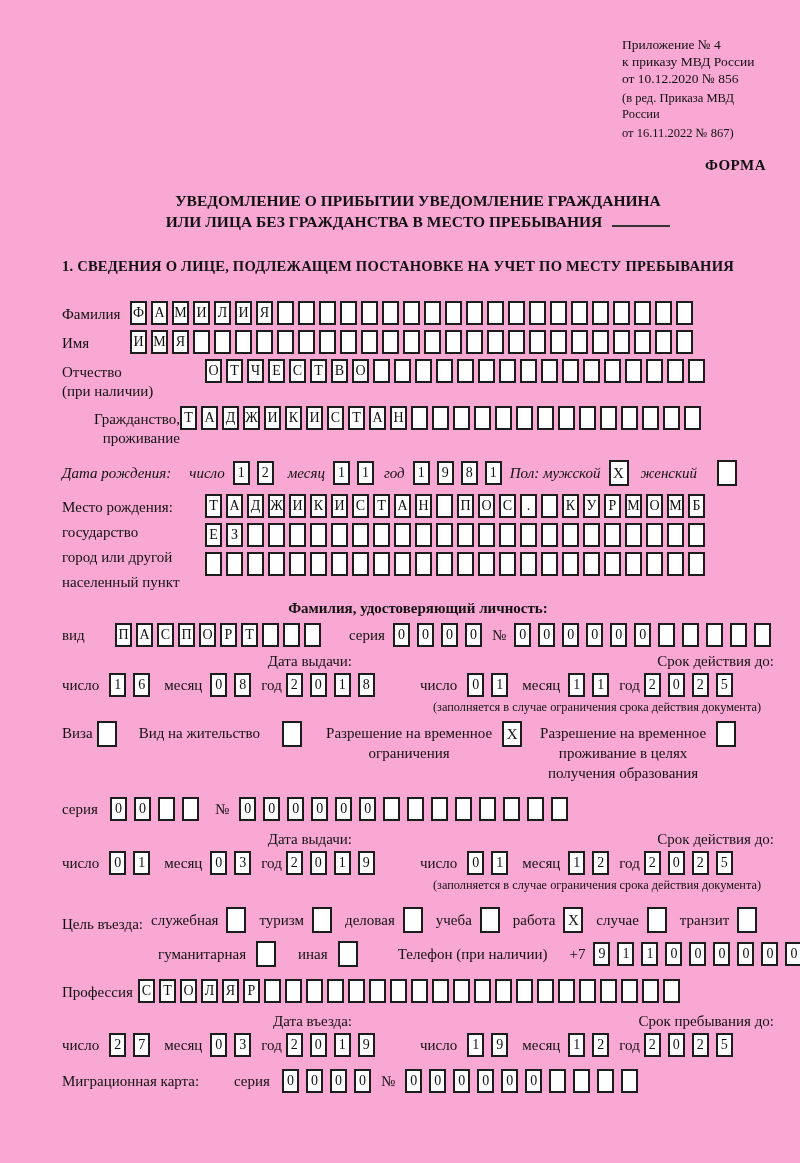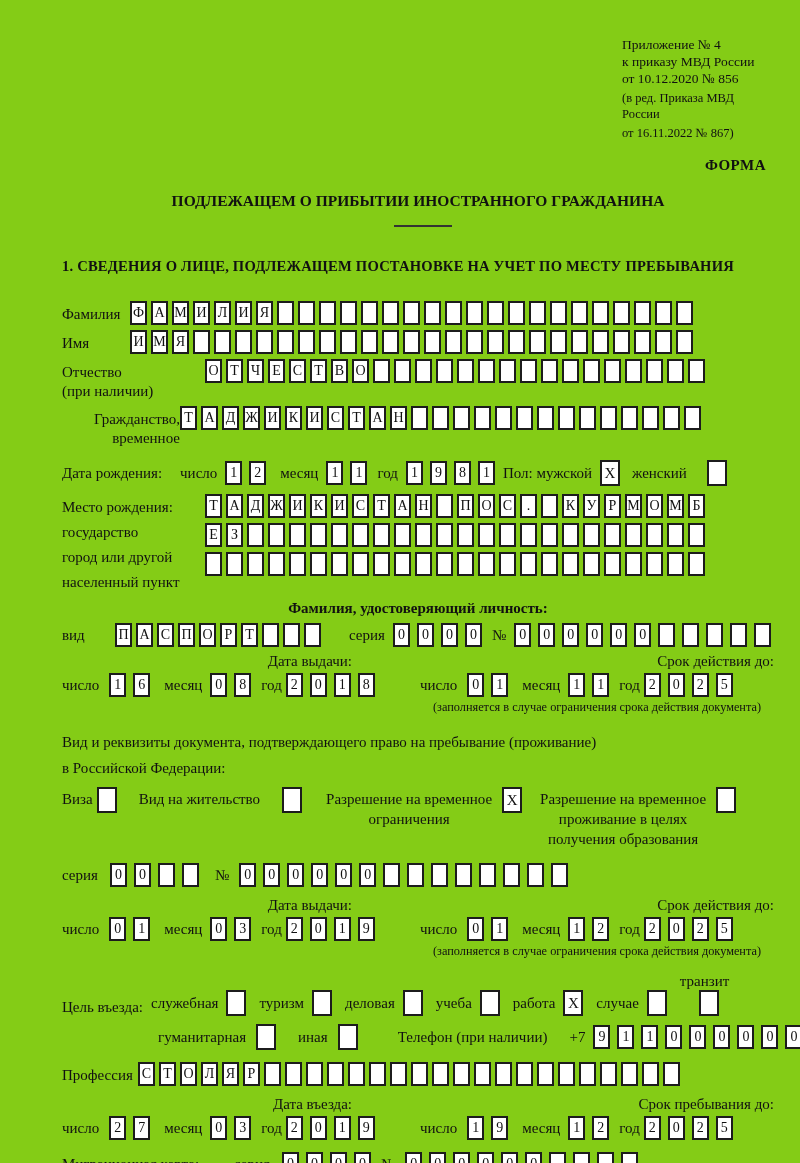--- a/index.html
+++ b/index.html
@@ -1,18 +1,18 @@
 <!DOCTYPE html>
 <html lang="ru"><head>
 <meta charset="utf-8">
 <style>
   * { margin:0; padding:0; box-sizing:border-box; }
   html,body { background:#ffffff; }
   .sheet{
-    position:relative; width:800px; height:1163px; background:#84cc16;
+    position:relative; width:800px; height:1163px; background:#f9a8d4;
     font-family:"Liberation Serif","DejaVu Serif",serif;
     color:#111; font-size:15px; overflow:hidden;
     padding:36px 26px 0 62px;
   }
   
   .top-note{ margin-left:560px; font-size:13.5px; line-height:17px; }
   .top-note .sub{ font-size:12.5px; line-height:16px; margin-top:3px; }
   .forma{ text-align:right; font-weight:bold; font-size:15px; margin-top:16px; padding-right:8px; letter-spacing:.5px;}
   
   .title{ text-align:center; font-weight:bold; font-size:15.5px; line-height:21px; margin-top:16px; }
@@ -30,21 +30,21 @@
   .frow{ display:flex; align-items:flex-start; margin-top:5px; }
   .flabel{ flex:none; padding-top:4px; line-height:19px; }
   .w-surname{ width:68px; }
   .w-patro{ width:143px; }
   .w-citiz{ width:118px;text-align:right; }
   .w-place{ width:143px; }
   .w-prof{ width:76px; }
   .stackrows{ display:flex; flex-direction:column; gap:5px; }
   
   .inlinerow{ display:flex; align-items:center; margin-top:12px; }
-  .inlinerow .t{ margin-right:8px; }
+  .inlinerow .t{ margin-right:8px;font-style:italic; }
   .ml{ margin-left:14px; margin-right:8px; }
   .ml2{ margin-left:10px; margin-right:4px; }
   .dpair{ display:flex; margin-top:10px; }
   .dcol{ display:flex; flex-direction:column; }
   .dcol.left{ width:358px; flex:none; }
   .dcol.right{ flex:1; }
   .dhead{ text-align:right; margin-bottom:3px; }
   .dcol.left .dhead{ width:290px; }
   .drow{ display:flex; align-items:center; }
   .dnote{ font-size:12.3px; margin-top:3px; text-align:center; }
@@ -88,22 +88,22 @@
   <div class="top-note">
     <div>Приложение № 4</div>
     <div>к приказу МВД России</div>
     <div>от 10.12.2020 № 856</div>
     <div class="sub">(в ред. Приказа МВД России</div>
     <div class="sub">от 16.11.2022 № 867)</div>
   </div>
   <div class="forma">ФОРМА</div>
 
   <div class="title">
-    <div>ПОДЛЕЖАЩЕМ О ПРИБЫТИИ ИНОСТРАННОГО ГРАЖДАНИНА</div>
-    <div><span class="blank-line"></span></div>
+    <div>УВЕДОМЛЕНИЕ О ПРИБЫТИИ УВЕДОМЛЕНИЕ ГРАЖДАНИНА</div>
+    <div><span>ИЛИ ЛИЦА БЕЗ ГРАЖДАНСТВА В МЕСТО ПРЕБЫВАНИЯ</span><span class="blank-line"></span></div>
   </div>
 
   <div class="sec-heading">1. СВЕДЕНИЯ О ЛИЦЕ, ПОДЛЕЖАЩЕМ ПОСТАНОВКЕ НА УЧЕТ ПО МЕСТУ ПРЕБЫВАНИЯ</div>
 
   <div class="frow" style="margin-top:26px;">
     <div class="flabel w-surname">Фамилия</div>
     <div class="cells">
         <span class="cell" style="border-color: rgb(28, 28, 28);">Ф</span>
         <span class="cell" style="border-color: rgb(28, 28, 28);">А</span>
         <span class="cell" style="border-color: rgb(28, 28, 28);">М</span>
@@ -196,21 +196,21 @@
         <span class="cell" style="border-color: rgb(28, 28, 28);"></span>
         <span class="cell" style="border-color: rgb(28, 28, 28);"></span>
         <span class="cell" style="border-color: rgb(28, 28, 28);"></span>
         <span class="cell" style="border-color: rgb(28, 28, 28);"></span>
       </div>
   </div>
 
   <div class="frow">
     <div class="flabel w-citiz">
       <div>Гражданство,</div>
-      <div>временное</div>
+      <div>проживание</div>
     </div>
     <div class="cells">
         <span class="cell" style="border-color: rgb(28, 28, 28);">Т</span>
         <span class="cell" style="border-color: rgb(28, 28, 28);">А</span>
         <span class="cell" style="border-color: rgb(28, 28, 28);">Д</span>
         <span class="cell" style="border-color: rgb(28, 28, 28);">Ж</span>
         <span class="cell" style="border-color: rgb(28, 28, 28);">И</span>
         <span class="cell" style="border-color: rgb(28, 28, 28);">К</span>
         <span class="cell" style="border-color: rgb(28, 28, 28);">И</span>
         <span class="cell" style="border-color: rgb(28, 28, 28);">С</span>
@@ -432,24 +432,20 @@
             <span class="cell" style="border-color: rgb(28, 28, 28);">2</span>
             <span class="cell" style="border-color: rgb(28, 28, 28);">0</span>
             <span class="cell" style="border-color: rgb(28, 28, 28);">2</span>
             <span class="cell" style="border-color: rgb(28, 28, 28);">5</span>
           </span>
       </div>
       <div class="dnote">(заполняется в случае ограничения срока действия документа)</div>
     </div>
   </div>
 
-  <div class="intro">
-    <div>Вид и реквизиты документа, подтверждающего право на пребывание (проживание)</div>
-    <div>в Российской Федерации:</div>
-  </div>
 
   <div class="permits">
     <div class="opt">
       <div class="lbl">Виза</div>
       <div class="cells cbox" style="margin-left:4px;">
           <span class="cell" style="border-color: rgb(28, 28, 28);"></span>
         </div>
     </div>
     <div class="opt" style="margin-left:22px;">
       <div class="lbl">Вид на жительство</div>
@@ -584,21 +580,21 @@
       <span class="cells cbox">
           <span class="cell" style="border-color: rgb(28, 28, 28);">X</span>
         </span>
     </span>
     <span class="opt">
       <span>случае</span>
       <span class="cells cbox">
           <span class="cell" style="border-color: rgb(28, 28, 28);"></span>
         </span>
     </span>
-    <span class="opt" style="margin-right:12px;flex-direction:column;">
+    <span class="opt" style="margin-right:12px;">
       <span>транзит</span>
       <span class="cells cbox">
           <span class="cell" style="border-color: rgb(28, 28, 28);"></span>
         </span>
     </span>
   </div>
 
   <div class="purpose2">
     <span class="opt">
       <span>гуманитарная</span>

